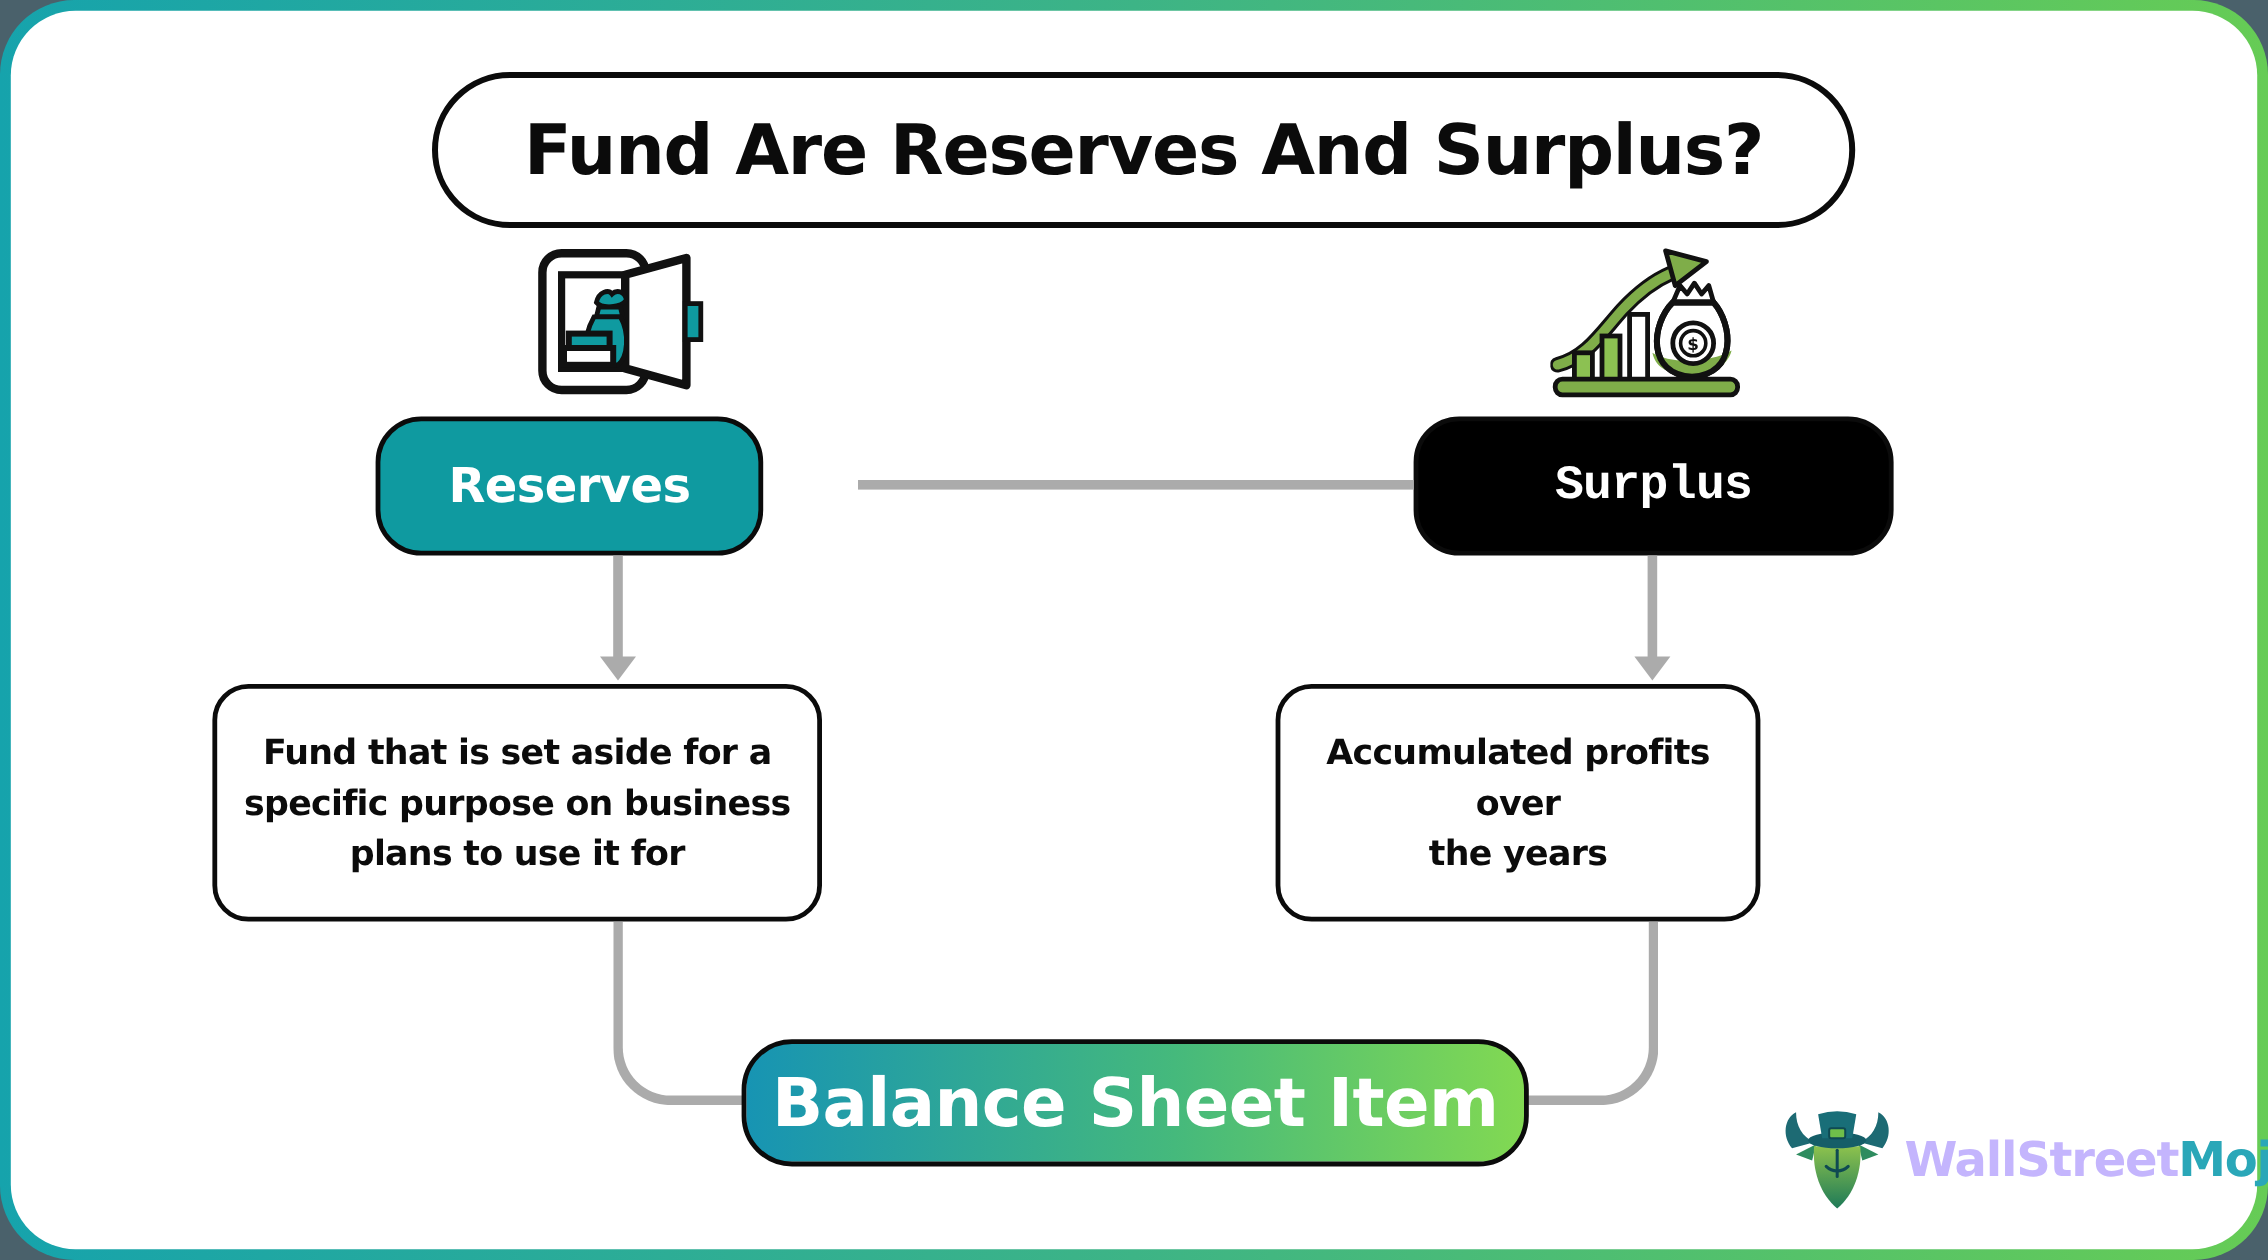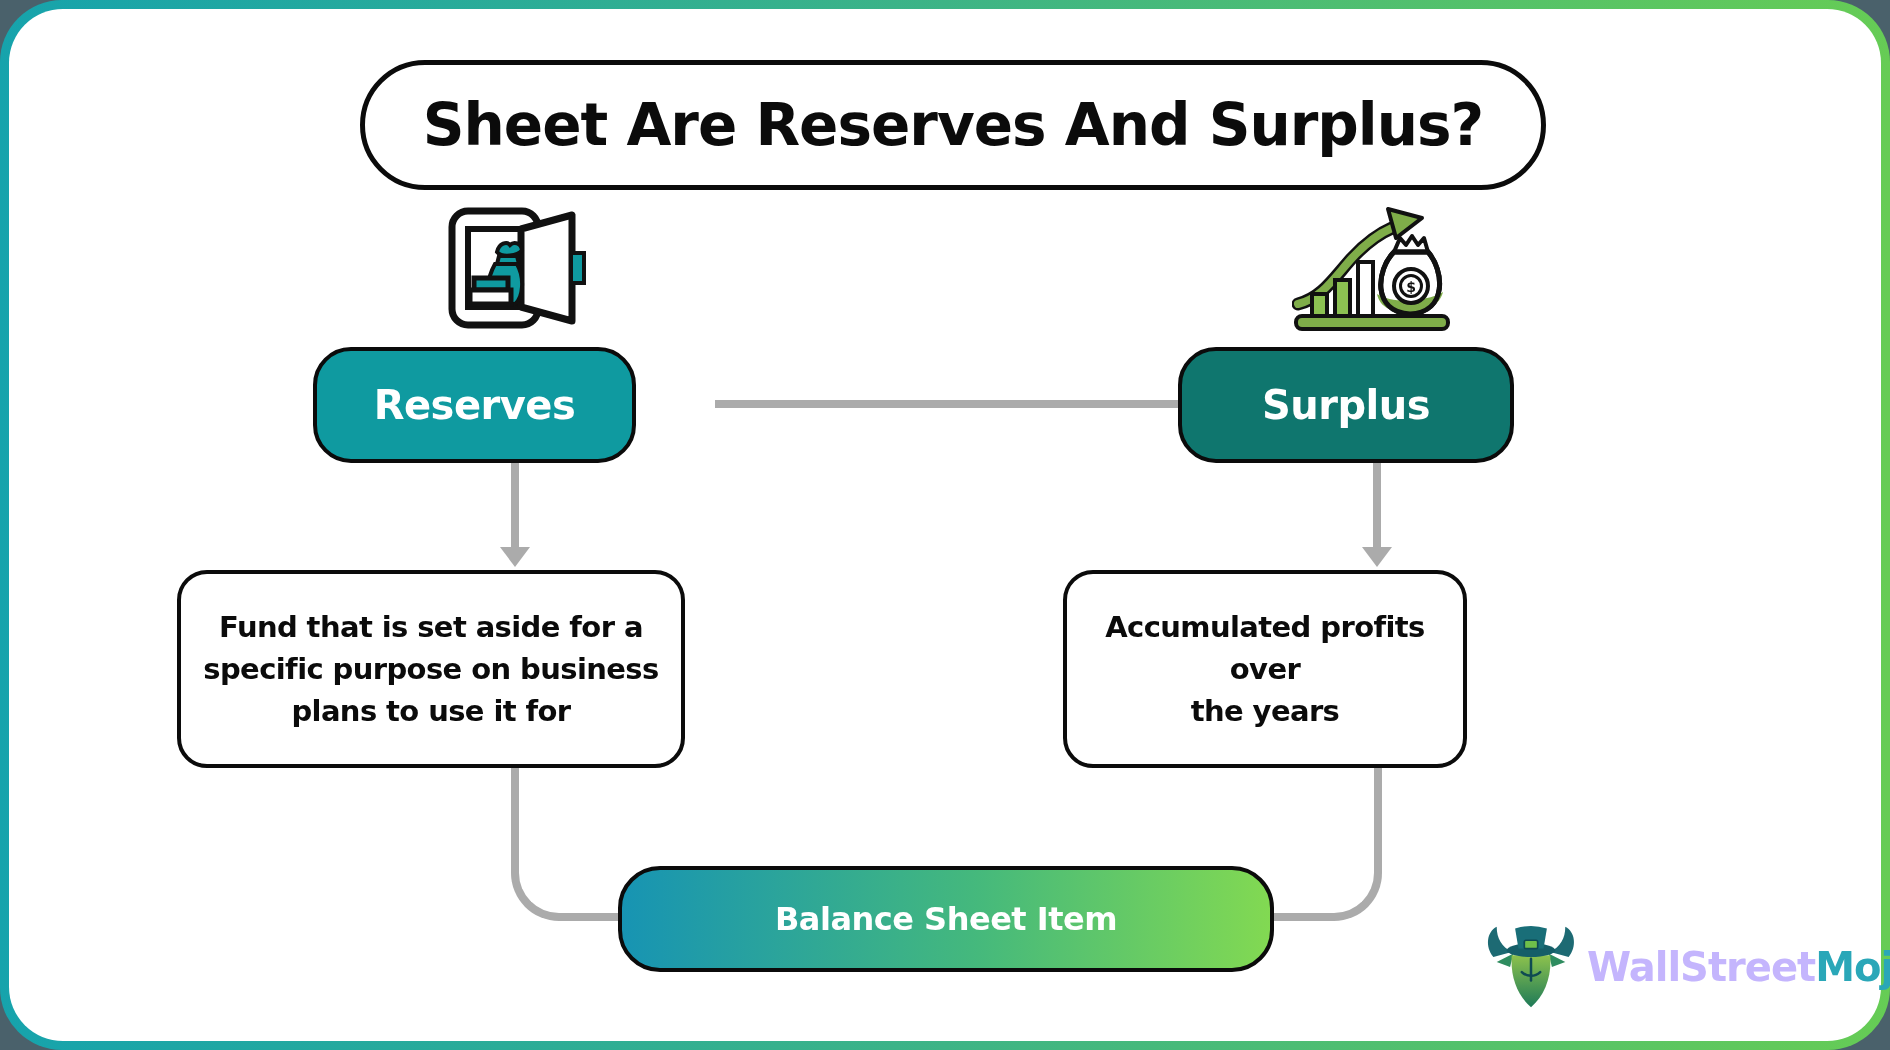--- a/index.html
+++ b/index.html
@@ -24,21 +24,21 @@
   .title-pill h1{
     margin:0;font-size:58px;font-weight:800;color:#0b0b0b;letter-spacing:-1px;white-space:nowrap;
   }
   .icon-abs{position:absolute;}
   .node{
     position:absolute;height:116px;border:4px solid #0b0b0b;border-radius:38px;
     display:flex;align-items:center;justify-content:center;
   }
   .node span{color:#fff;font-size:40px;font-weight:800;letter-spacing:-0.5px;}
   .node-reserves{left:313px;top:347px;width:323px;background:#0F9AA0;}
-  .node-surplus{left:1178px;top:347px;width:336px;background:#0f766e;}
+  .node-surplus{left:1178px;top:347px;width:400px;background:#000000;font-family:Liberation Mono, monospace;}
   .h-connector{
     position:absolute;left:715px;top:400px;width:463px;height:8px;background:#ABABAB;
   }
   .v-arrow{position:absolute;width:30px;height:106px;}
   .v-arrow .stem{position:absolute;left:50%;transform:translateX(-50%);top:0;width:8px;height:86px;background:#ABABAB;}
   .v-arrow .head{
     position:absolute;left:50%;transform:translateX(-50%);top:84px;width:0;height:0;
     border-left:15px solid transparent;border-right:15px solid transparent;border-top:20px solid #ABABAB;
   }
   .arrow-left{left:500px;top:463px;}
@@ -56,38 +56,38 @@
   .desc-surplus{left:1051px;width:404px;margin-left:12px;}
   .elbow{position:absolute;top:768px;width:110px;height:153px;}
   .elbow-left{left:511px;border-left:8px solid #ABABAB;border-bottom:8px solid #ABABAB;border-bottom-left-radius:48px;}
   .elbow-right{left:1272px;border-right:8px solid #ABABAB;border-bottom:8px solid #ABABAB;border-bottom-right-radius:48px;}
   .node-balance{
     position:absolute;left:618px;top:866px;width:656px;height:106px;z-index:2;
     border:4px solid #0b0b0b;border-radius:42px;
     background:linear-gradient(90deg,#1794B3 0%,#45B97C 55%,#82D952 100%);
     display:flex;align-items:center;justify-content:center;
   }
-  .node-balance span{color:#fff;font-size:32px;font-weight:800;letter-spacing:-0.5px;}
+  .node-balance span{color:#fff;font-size:56px;font-weight:800;letter-spacing:-0.5px;}
   .logo{
     position:absolute;left:1485px;top:918px;display:flex;align-items:center;gap:10px;
   }
   .logo-text{font-size:40px;font-weight:800;letter-spacing:-1px;white-space:nowrap;}
   .logo-text .p1{color:#c4b5fd;}
   .logo-text .p2{color:#2AA7B8;}
 </style>
 </head>
 <body>
 
 <div class="stage">
   <div class="frame">
     <div class="canvas"></div>
   </div>
 
   <div class="title-pill">
-    <h1>Sheet Are Reserves And Surplus?</h1>
+    <h1>Fund Are Reserves And Surplus?</h1>
   </div>
 
   <svg class="icon-abs" style="left:447px;top:206px;" width="140" height="124" viewBox="0 0 140 124">
     <rect x="5" y="5" width="86" height="114" rx="16" fill="#fff" stroke="#111" stroke-width="7"></rect>
     <rect x="21" y="23" width="53" height="78" fill="#fff" stroke="#111" stroke-width="6"></rect>
     <polygon points="74,23 125,9 125,115 74,101" fill="#fff" stroke="#111" stroke-width="7" stroke-linejoin="round"></polygon>
     <rect x="124" y="47" width="13" height="30" fill="#0F9AA0" stroke="#111" stroke-width="4"></rect>
     <path d="M50 46 C52 37 60 35 63 39 C67 35 74 37 75 44 C71 50 55 52 50 46 Z" fill="#0F9AA0" stroke="#111" stroke-width="4"></path>
     <path d="M52 50 L70 50 L72 58 L50 58 Z" fill="#0F9AA0" stroke="#111" stroke-width="4"></path>
     <path d="M48 58 C38 76 39 96 57 98 L68 98 C76 92 78 72 70 58 Z" fill="#0F9AA0" stroke="#111" stroke-width="4"></path>

